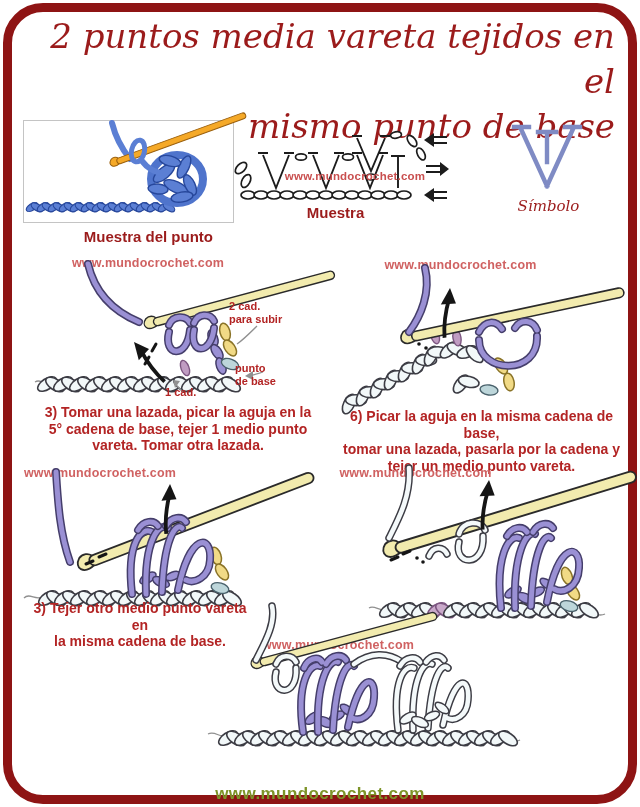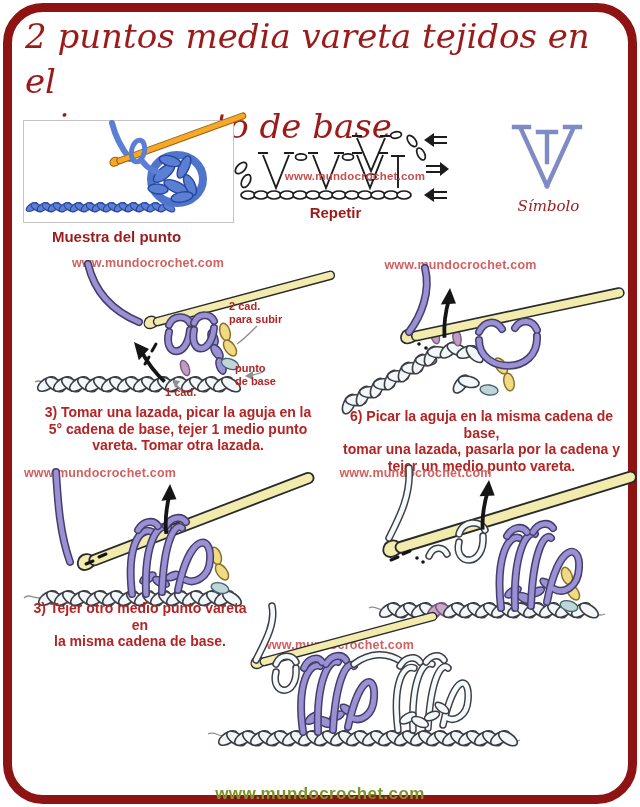--- a/index.html
+++ b/index.html
@@ -1,20 +1,20 @@
 <!DOCTYPE html>
 <html><head>
 <meta charset="utf-8">
 <style>
   html,body{margin:0;padding:0;background:#fff;}
   .page{position:relative;width:640px;height:807px;background:#fff;overflow:hidden;
         font-family:"Liberation Sans",sans-serif;}
   .frame{position:absolute;left:3px;top:3px;right:3px;bottom:3px;
          border:9px solid #8e1414;border-radius:40px;pointer-events:none;}
-  .title{position:absolute;top:14px;left:25px;right:25px;text-align:left;
+  .title{position:absolute;top:14px;left:25px;right:25px;text-align:right;
          font:italic 400 34px/45px "DejaVu Serif",serif;color:#9b1b1b;}
   .seccap{position:absolute;font:700 15px "Liberation Sans",sans-serif;color:#9b1b1b;text-align:center;}
   .sercap{position:absolute;font:italic 400 15px "DejaVu Serif",serif;color:#9b1b1b;text-align:center;}
   .wm{position:absolute;font:700 12.5px "Liberation Sans",sans-serif;color:#d06262;
       text-align:center;letter-spacing:.2px;}
   .wm.small{font-size:11.5px;color:#c94f4f;}
   .cap{position:absolute;font:700 14px/16.5px "Liberation Sans",sans-serif;color:#b32424;
        text-align:center;white-space:pre-line;}
   .anno{position:absolute;font:700 11px/12.5px "Liberation Sans",sans-serif;color:#b32424;
         white-space:pre-line;}
@@ -111,21 +111,21 @@
         <ellipse class="bc2" transform="translate(166,64) rotate(65)" rx="11" ry="5"></ellipse>
         <ellipse class="bc2" transform="translate(134,68) rotate(5)" rx="10" ry="5"></ellipse>
         <ellipse class="bc2" transform="translate(158,76) rotate(-10)" rx="11" ry="5"></ellipse>
       </g>
       <path class="bs" d="M88,2 C92,18 98,28 106,38"></path>
       <use href="#hookdef" transform="translate(84,44) rotate(-20) scale(.6)" style="--hkf:#f5a928;--hks:#9a5f0c"></use>
       <ellipse class="brl" transform="translate(114,30) rotate(12)" rx="6.5" ry="11"></ellipse>
       <path class="bs" d="M118,40 C124,48 130,50 136,52"></path>
     </svg>
   </div>
-  <div class="seccap" style="left:11px;top:228px;width:211px;">Muestra del punto</div>
+  <div class="seccap" style="left:2px;top:228px;width:211px;text-align:right;">Muestra del punto</div>
 
   <svg style="left:238px;top:124px;" width="212" height="82" viewBox="0 0 212 82">
     <g>
       <ellipse class="dg-o" cx="10" cy="71" rx="7" ry="4"></ellipse>
         <ellipse class="dg-o" cx="23" cy="71" rx="7" ry="4"></ellipse>
       <ellipse class="dg-o" cx="36" cy="71" rx="7" ry="4"></ellipse>
         <ellipse class="dg-o" cx="49" cy="71" rx="7" ry="4"></ellipse>
       <ellipse class="dg-o" cx="62" cy="71" rx="7" ry="4"></ellipse>
         <ellipse class="dg-o" cx="75" cy="71" rx="7" ry="4"></ellipse>
       <ellipse class="dg-o" cx="88" cy="71" rx="7" ry="4"></ellipse>
@@ -156,21 +156,21 @@
     <g>
       <path class="dg-l" d="M209,13 L194,13 M209,19 L194,19"></path>
         <polygon class="dg-f" points="186,16 196,9 196,23"></polygon>
       <path class="dg-l" d="M188,42 L203,42 M188,48 L203,48"></path>
         <polygon class="dg-f" points="211,45 202,38 202,52"></polygon>
       <path class="dg-l" d="M209,68 L194,68 M209,74 L194,74"></path>
         <polygon class="dg-f" points="186,71 196,64 196,78"></polygon>
     </g>
   </svg>
   <div class="wm small" style="left:255px;top:170px;width:200px;">www.mundocrochet.com</div>
-  <div class="seccap" style="left:238px;top:204px;width:195px;">Repetir</div>
+  <div class="seccap" style="left:238px;top:204px;width:195px;">Muestra</div>
 
   <svg style="left:512px;top:116px;" width="70" height="78" viewBox="0 0 70 78">
     <path class="sy" d="M9,13 L35,70 M61,13 L35,70 M2,11 L17,11 M53,11 L68,11 M35,19 L35,46 M26,16 L44,16"></path>
   </svg>
   <div class="sercap" style="left:506px;top:197px;width:85px;">Símbolo</div>
 
   <div class="block" style="left:28px;top:254px;width:300px;height:215px;">
     <div class="wm" style="left:0;top:2px;width:240px;">www.mundocrochet.com</div>
     <svg style="left:5px;top:14px;" width="290" height="138" viewBox="0 0 290 138">
       <path class="thin" d="M2,114 C8,110 10,118 14,114"></path>

